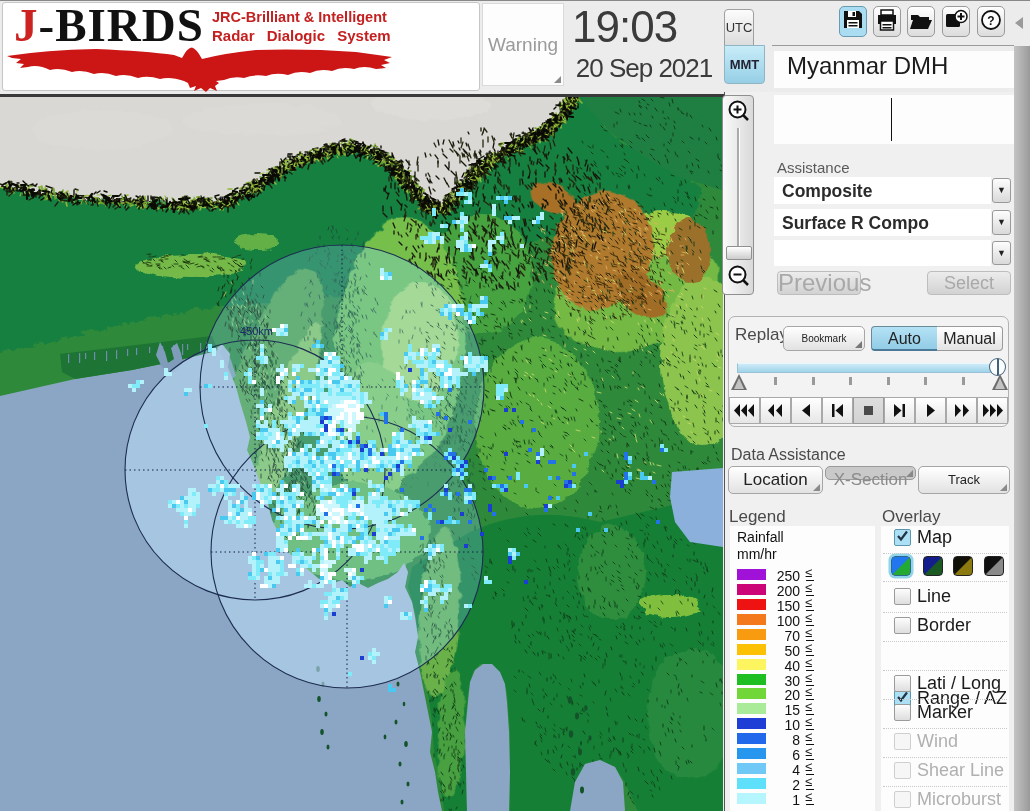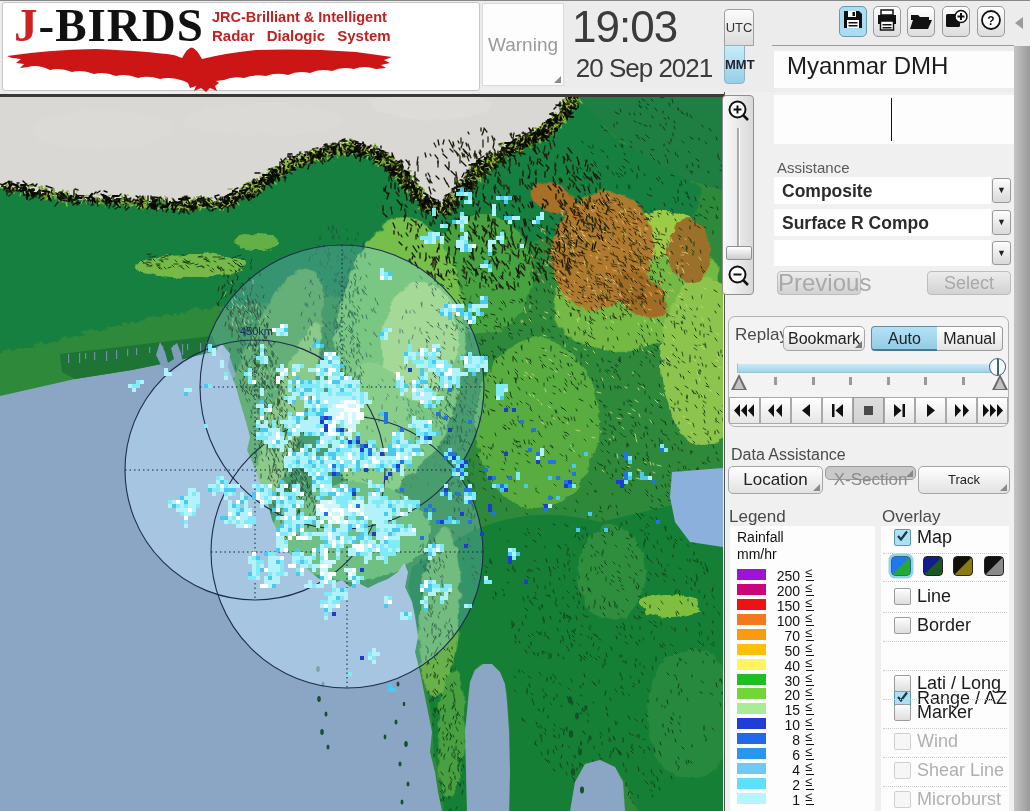--- a/index.html
+++ b/index.html
@@ -34,21 +34,21 @@
 
 <div class="abs" style="left:482px;top:3px;width:80px;height:81px;background:#fdfdfd;border:1px solid #dadada;">
   <div class="abs" style="left:0;top:30px;width:80px;text-align:center;font-size:19px;color:#9a9a9a;">Warning</div>
   <div class="ctri"></div>
 </div>
 
 <div class="abs" style="left:572px;top:2px;width:104px;text-align:center;font-size:44px;letter-spacing:-1px;color:#3b3b3b;">19:03</div>
 <div class="abs" style="left:570px;top:53px;width:148px;text-align:center;font-size:26px;letter-spacing:-1px;color:#3b3b3b;white-space:nowrap;">20 Sep 2021</div>
 
 <div class="abs" style="left:724px;top:9px;width:30px;height:37px;background:linear-gradient(#fcfcfc,#dcdcdc);border:1px solid #9f9f9f;border-radius:4px 4px 0 0;box-sizing:border-box;text-align:center;"><span style="font-size:13px;color:#333;line-height:35px;">UTC</span></div>
-<div class="abs" style="left:724px;top:45px;width:21px;height:39px;background:linear-gradient(#c8ecf8,#96cfe6);border:1px solid #8fb5c4;border-radius:0 0 4px 4px;box-sizing:border-box;text-align:center;"><span style="font-size:13px;font-weight:bold;color:#223;line-height:37px;">MMT</span></div>
+<div class="abs" style="left:724px;top:45px;width:41px;height:39px;background:linear-gradient(#c8ecf8,#96cfe6);border:1px solid #8fb5c4;border-radius:0 0 4px 4px;box-sizing:border-box;text-align:center;"><span style="font-size:13px;font-weight:bold;color:#223;line-height:37px;">MMT</span></div>
 
 <div class="abs" style="left:839px;top:6px;width:28px;height:31px;background:#aadcf2;border:1px solid #6a9ab0;border-radius:5px;box-sizing:border-box;"><svg width="26" height="29" viewBox="0 0 26 29">
       <path d="M4,4 h15 l3,3 v14 h-18 z" fill="#111"></path>
       <rect x="8" y="4" width="8" height="6" fill="#fff"></rect>
       <rect x="12.5" y="5" width="2.5" height="4" fill="#111"></rect>
       <rect x="7" y="13" width="12" height="8" fill="#fff"></rect>
       <rect x="8.5" y="15" width="9" height="1.5" fill="#111"></rect>
       <rect x="8.5" y="18" width="9" height="1.5" fill="#111"></rect>
     </svg></div>
 <div class="abs" style="left:873px;top:6px;width:28px;height:31px;background:linear-gradient(#ffffff,#dcdcdc);border:1px solid #9a9a9a;border-radius:5px;box-sizing:border-box;"><svg width="26" height="29" viewBox="0 0 26 29">
@@ -282,21 +282,21 @@
 <div class="abs" style="left:782px;top:213px;font-size:17.5px;font-weight:bold;color:#2b2b2b;">Surface R Compo</div>
 <div class="ddb abs" style="left:992px;top:210px;width:19px;height:25px;"><span style="font-size:9px;line-height:23px;">▼</span></div>
 <div class="ddf abs" style="left:774px;top:240px;width:217px;height:26px;"></div>
 <div class="ddb abs" style="left:992px;top:241px;width:19px;height:24px;"><span style="font-size:9px;line-height:22px;">▼</span></div>
 
 <div class="abs" style="left:777px;top:271px;width:84px;height:24px;background:linear-gradient(#ececec,#d2d2d2);border:1px solid #bdbdbd;border-radius:4px;box-sizing:border-box;text-align:center;"><span style="font-size:24px;color:#a9a9a9;line-height:22px;">Previous</span></div>
 <div class="abs" style="left:927px;top:271px;width:84px;height:24px;background:linear-gradient(#ececec,#d2d2d2);border:1px solid #bdbdbd;border-radius:4px;box-sizing:border-box;text-align:center;"><span style="font-size:18px;color:#a9a9a9;line-height:22px;">Select</span></div>
 
 <div class="abs" style="left:728px;top:316px;width:281px;height:111px;background:#f3f3f3;border:1px solid #b2b2b2;border-radius:7px;box-sizing:border-box;"></div>
 <div class="abs" style="left:735px;top:325px;font-size:17px;color:#4a4a4a;">Replay</div>
-<div class="btn abs" style="left:783px;top:326px;width:82px;height:25px;text-align:center;"><span style="font-size:16px;color:#222;line-height:23px;">Bookmark</span><div class="ctri" style="border-bottom-color:#777;"></div></div>
+<div class="btn abs" style="left:783px;top:326px;width:82px;height:25px;text-align:center;"><span style="font-size:10px;color:#222;line-height:23px;">Bookmark</span><div class="ctri" style="border-bottom-color:#777;"></div></div>
 <div class="abs" style="left:871px;top:326px;width:67px;height:25px;background:linear-gradient(#b4e2f5,#92cce6);border:1px solid #6a8a9a;border-bottom:2px solid #4a7a96;border-radius:4px 0 0 4px;box-sizing:border-box;text-align:center;"><span style="font-size:16px;color:#222;line-height:23px;">Auto</span></div>
 <div class="abs" style="left:937px;top:326px;width:66px;height:25px;background:linear-gradient(#ffffff,#e3e3e3);border:1px solid #9a9a9a;border-left:none;border-radius:0 4px 4px 0;box-sizing:border-box;text-align:center;"><span style="font-size:16px;color:#222;line-height:23px;">Manual</span></div>
 
 <div class="abs" style="left:737px;top:363px;width:266px;height:10px;background:linear-gradient(#cdeaf6,#9fd4ea);border:1px solid #98c2d4;border-top-color:#e8f6fc;box-sizing:border-box;"></div>
 <div class="abs" style="left:989px;top:358px;width:17px;height:18px;background:#fafdfe;border:1.5px solid #44617a;border-radius:50%;box-sizing:border-box;"></div>
 <div class="abs" style="left:997px;top:359px;width:1.5px;height:16px;background:#44617a;"></div>
 <div class="abs" style="left:774px;top:377px;width:3px;height:8px;background:#9a9a9a;"></div>
 <div class="abs" style="left:811.5px;top:377px;width:3px;height:8px;background:#9a9a9a;"></div>
 <div class="abs" style="left:849px;top:377px;width:3px;height:8px;background:#9a9a9a;"></div>
 <div class="abs" style="left:886.5px;top:377px;width:3px;height:8px;background:#9a9a9a;"></div>

